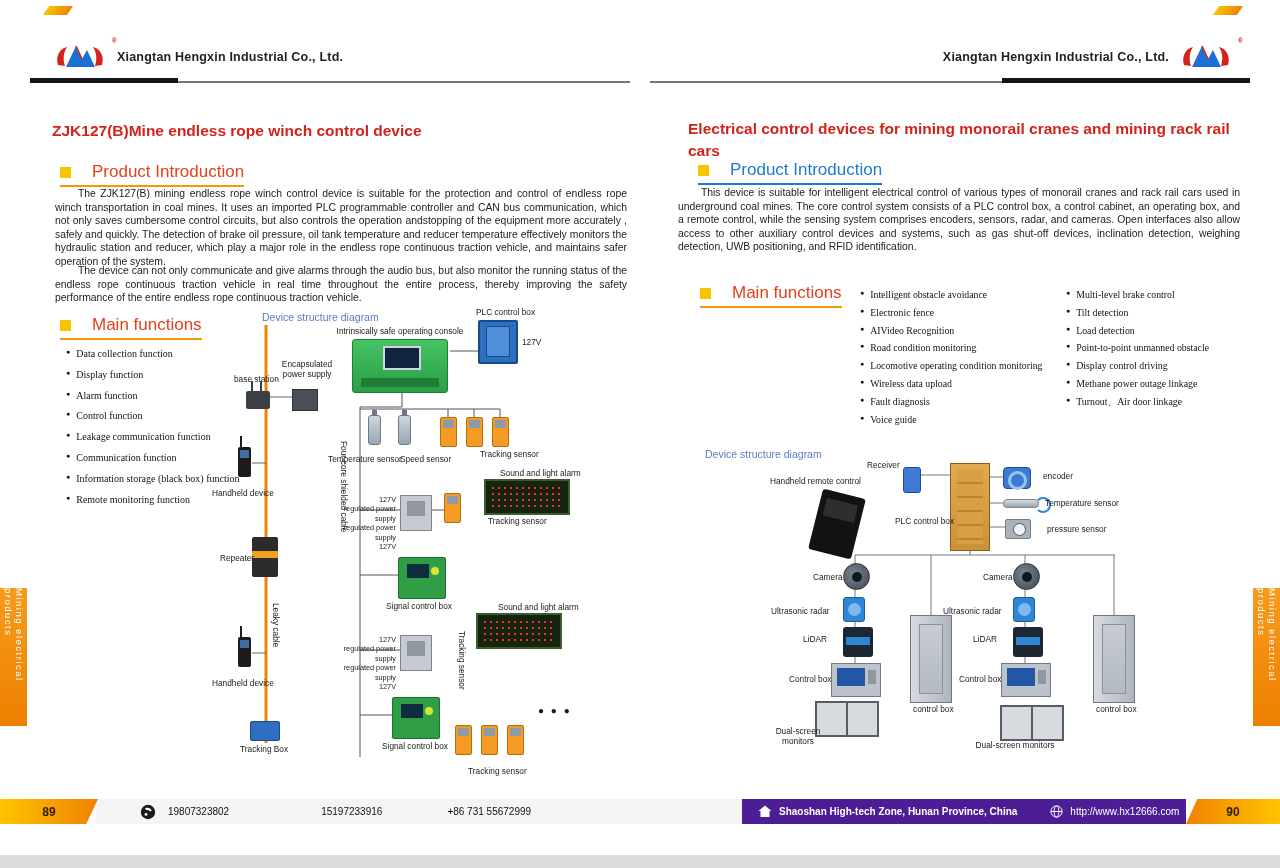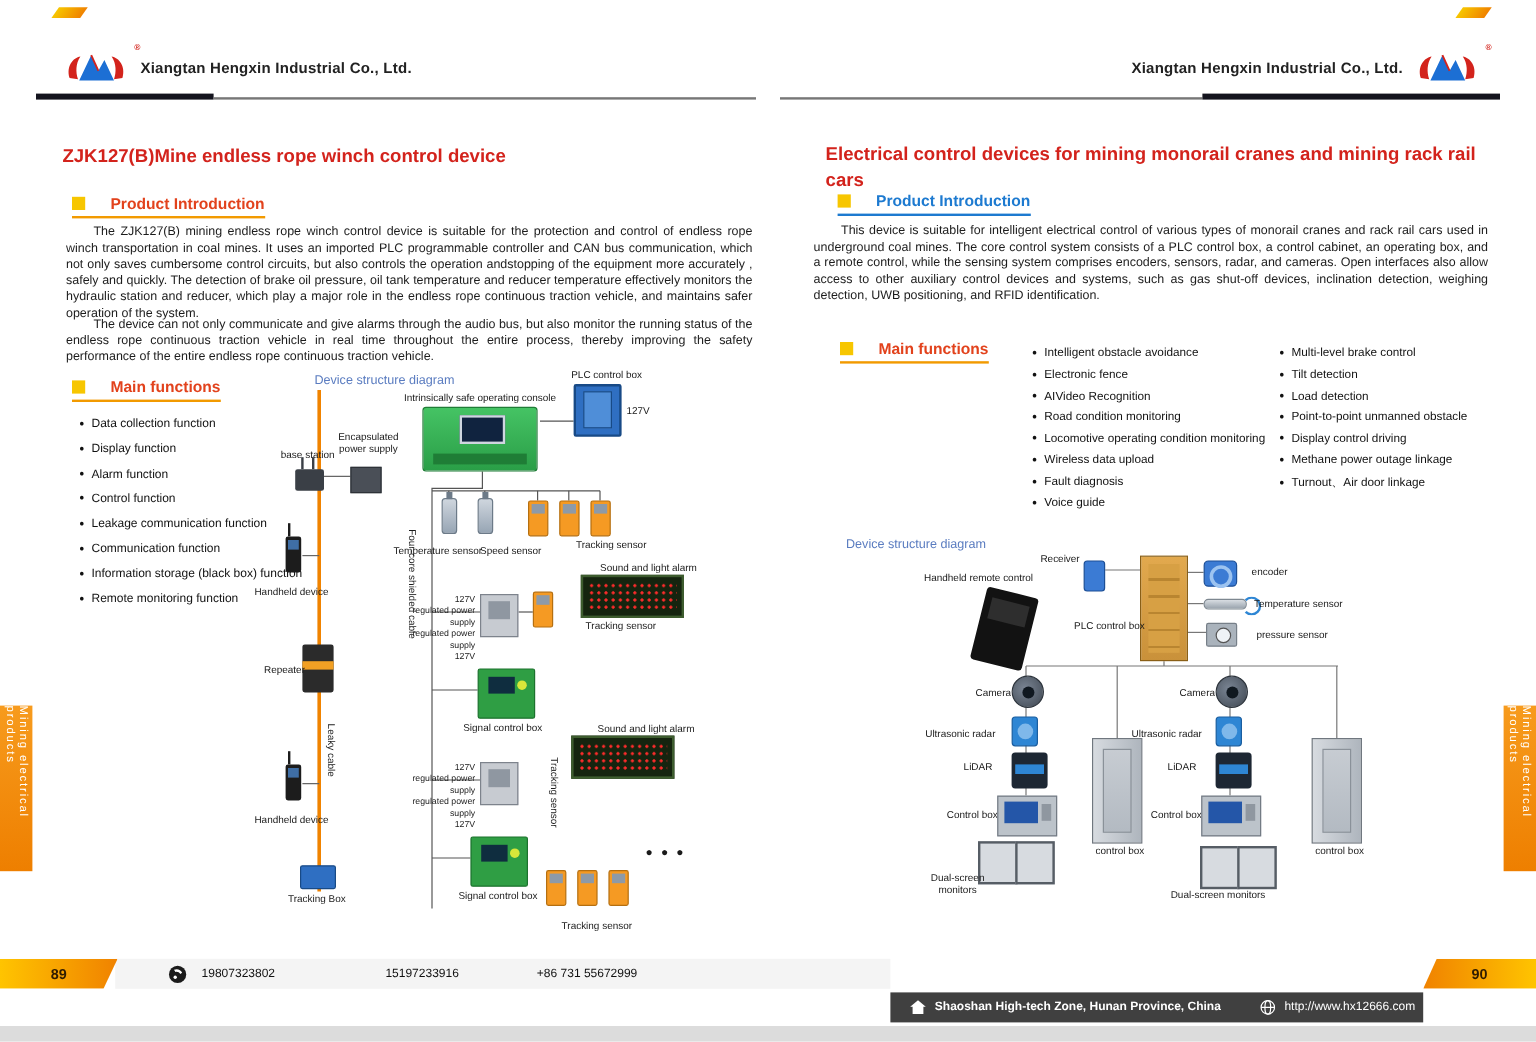--- a/index.html
+++ b/index.html
@@ -10,28 +10,28 @@
          background:linear-gradient(90deg,#f7c600,#f08200);}
   .hdr{position:absolute;display:flex;align-items:center;gap:9px;}
   .logo{position:relative;width:56px;height:34px;}
   .logo .reg{position:absolute;top:-3px;right:-9px;font-size:7px;color:#d3231c;font-weight:bold;}
   .company{font-size:12.5px;color:#222;font-weight:600;letter-spacing:.2px;}
   .rule{position:absolute;}
 
   .page-title{position:absolute;color:#d3231c;font-size:15.5px;font-weight:700;line-height:1.4;}
   .sec-head{position:absolute;display:flex;align-items:center;gap:7px;padding-bottom:3px;border-bottom:2px solid #f29a00;}
   .sec-head .sq{width:11px;height:11px;background:#f7c600;}
-  .sec-head .t{font-size:13px;font-weight:700;color:#e2421c;padding-left:14px;}
+  .sec-head .t{font-size:17px;font-weight:400;color:#e2421c;padding-left:14px;}
   .sec-head.blue{border-bottom-color:#1d7ad0;}
   .sec-head.blue .t{color:#1d7ad0;}
 
   .para{position:absolute;font-size:10.4px;line-height:1.3;text-align:justify;color:#1c1c1c;text-indent:2.2em;}
 
   .func-list{position:absolute;list-style:none;}
-  .func-list li{font-size:10px;color:#111;margin-bottom:9.8px;display:flex;align-items:center;gap:6px;}
+  .func-list li{font-size:10px;color:#111;margin-bottom:9.8px;display:flex;align-items:flex-start;gap:6px;font-family:Liberation Serif, serif;}
   .func-list li::before{content:"\25CF";font-size:7px;color:#111;}
   .func-list.b2 li{font-size:9.8px;margin-bottom:6.8px;}
 
   .diag{position:absolute;}
   .diag svg.wires{position:absolute;left:0;top:0;}
   .diag-title{position:absolute;color:#5a7cc0;font-size:10.5px;text-align:center;}
   .dl{position:absolute;font-size:8.3px;color:#1a1a1a;white-space:nowrap;line-height:1.2;}
   .dl.c{white-space:normal;text-align:center;}
   .dl.v{writing-mode:vertical-rl;}
   .dl.dots{font-weight:bold;font-size:10px;letter-spacing:2px;}
@@ -94,21 +94,21 @@
   .monitor2-dev::before,.monitor2-dev::after{content:"";position:absolute;top:2px;width:29px;height:32px;background:#d7dbe0;border:2px solid #565d65;}
   .monitor2-dev::before{left:0;}
   .monitor2-dev::after{right:0;}
 
   .side-tab{position:absolute;width:27px;height:138px;top:588px;background:linear-gradient(#f79b1d,#ee7f00);
             color:#fff;display:flex;align-items:center;justify-content:center;}
   .side-tab span{writing-mode:vertical-rl;font-size:9.5px;letter-spacing:1.5px;}
 
   .footer{position:absolute;left:0;top:799px;width:1280px;height:25px;}
   .f-light{position:absolute;left:96px;top:0;width:646px;height:25px;background:#f4f4f4;display:flex;align-items:center;font-size:10px;color:#111;}
-  .f-dark{position:absolute;left:742px;top:0;width:444px;height:25px;background:#404040;display:flex;align-items:center;color:#fff;font-size:10px;padding-left:16px;gap:7px;margin-top:28px;}
+  .f-dark{position:absolute;left:742px;top:0;width:444px;height:25px;background:#4c1d95;display:flex;align-items:center;color:#fff;font-size:10px;padding-left:16px;gap:7px;}
   .wedge{position:absolute;top:0;height:25px;display:flex;align-items:center;justify-content:center;font-weight:700;font-size:12px;color:#301c00;}
   .wedge-l{left:0;width:98px;background:linear-gradient(90deg,#ffc400,#f08200);clip-path:polygon(0 0,100% 0,88% 100%,0 100%);}
   .wedge-r{left:1186px;width:94px;background:linear-gradient(90deg,#f08200,#ffc400);clip-path:polygon(12% 0,100% 0,100% 100%,0 100%);}
 </style>
 </head>
 <body>
 
 <div id="sheet">
 
   <div class="cmark" style="left:46px;"></div>

